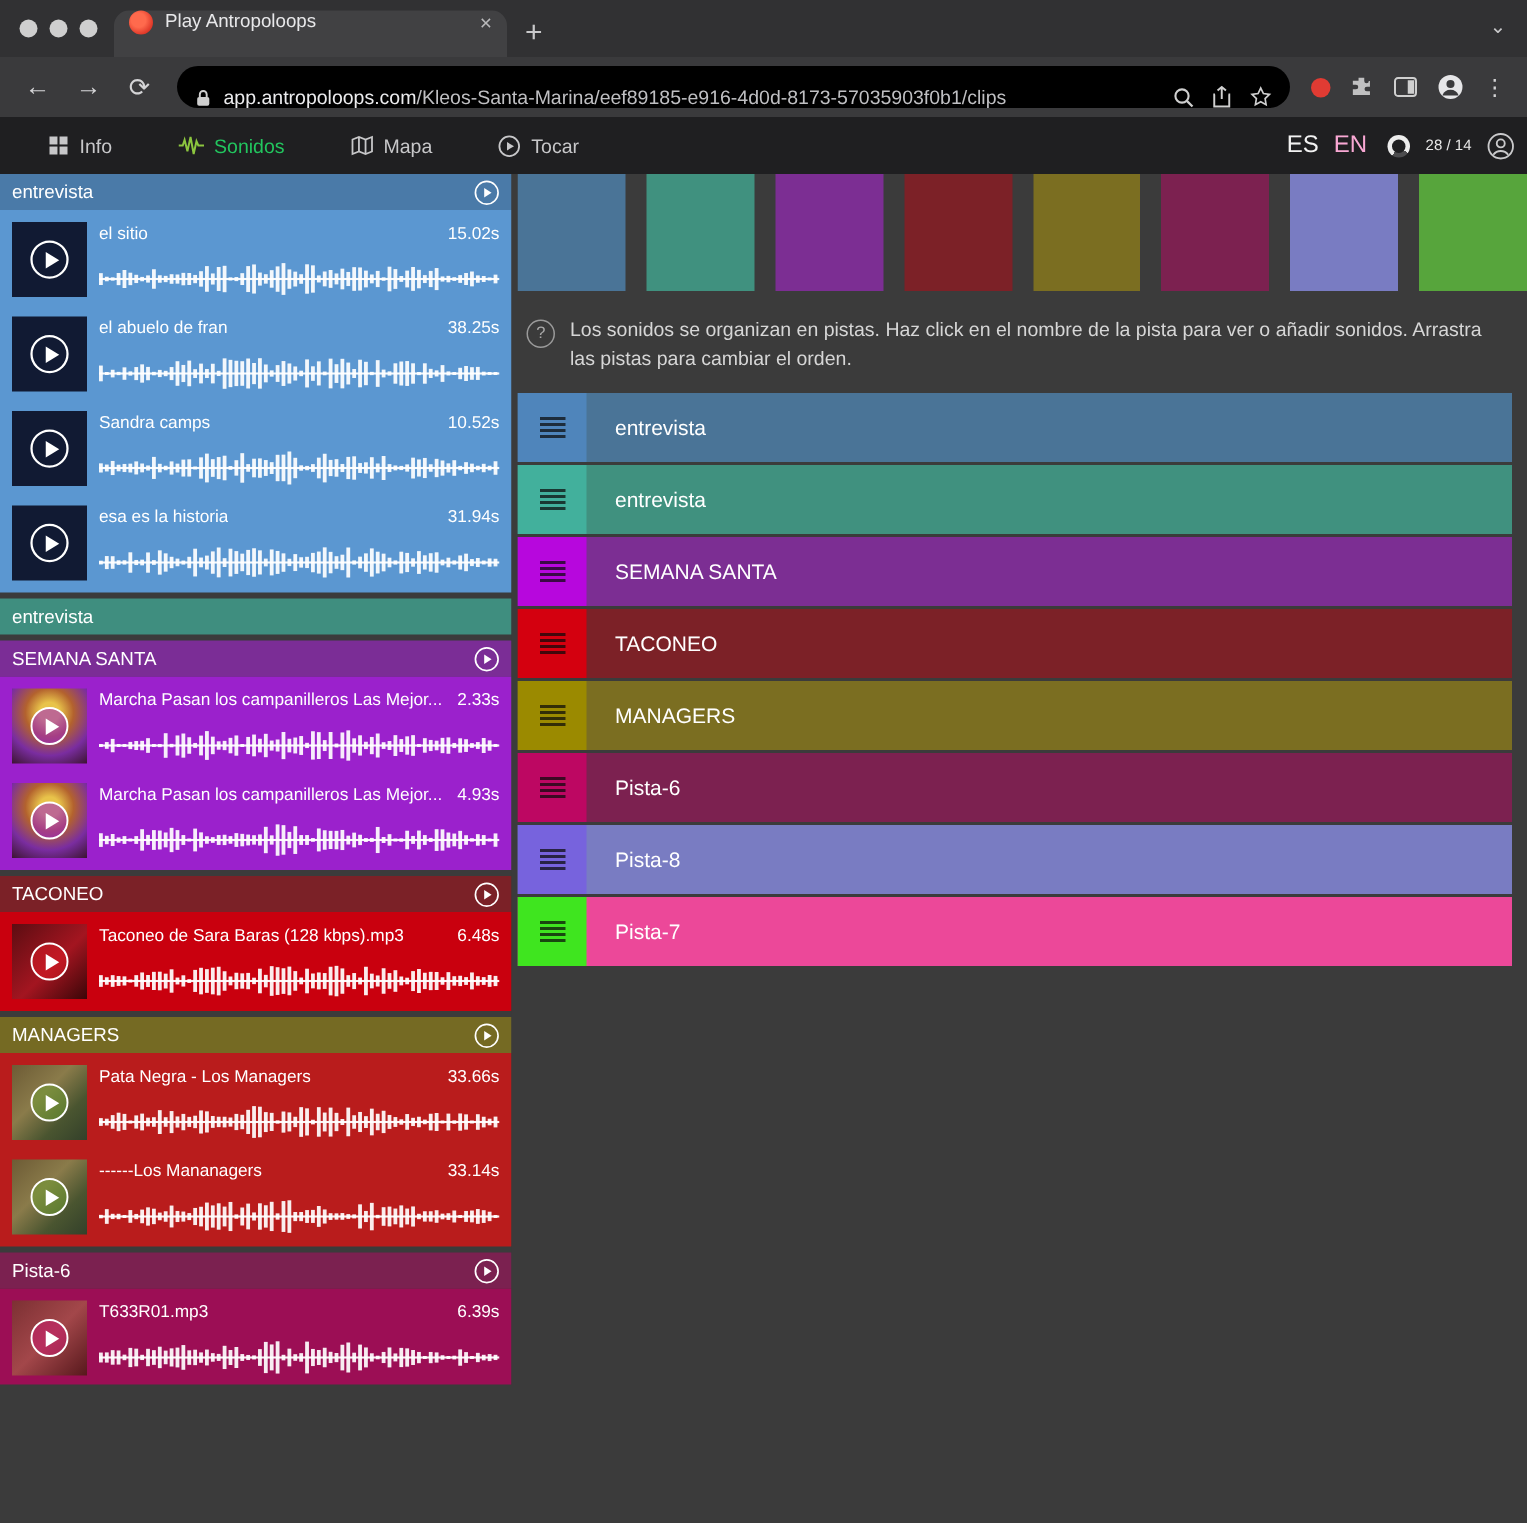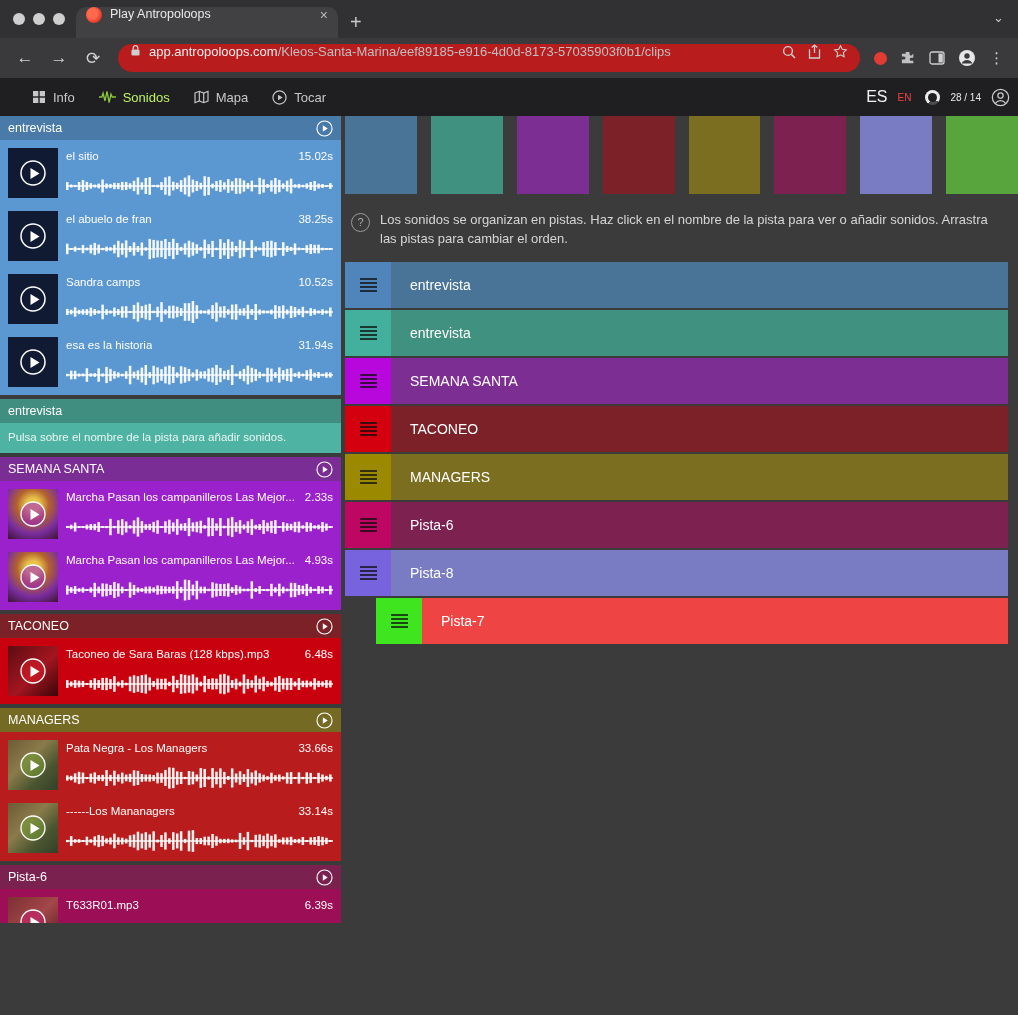--- a/index.html
+++ b/index.html
@@ -14,47 +14,47 @@
   .tab{margin-left:76px;width:242px;height:31px;background:#414143;border-radius:10px 10px 0 0;
        display:flex;align-items:flex-start;padding:0 10px;gap:8px}
   .favicon{width:16px;height:16px;border-radius:50%;
            background:radial-gradient(circle at 40% 40%,#ff6a4d 0 35%,#e03a2a 70%,#b32318)}
   .tab-title{color:#e8e8ea;font-size:12.5px;flex:1;white-space:nowrap;overflow:hidden}
   .tab-close{color:#b9b9bb;font-size:14px;cursor:default}
   .newtab{color:#c9c9cb;font-size:20px;margin-left:12px;line-height:30px;height:31px}
   .tab-chevron{position:absolute;right:14px;top:10px;color:#c9c9cb;font-size:13px}
   .toolbar{height:40px;background:#3a3a3c;display:flex;align-items:center;padding:0 10px;gap:4px}
   .navbtn{color:#d4d4d6;font-size:17px;width:30px;text-align:center}
-  .omnibox{flex:1;height:28px;background:#b91c1c;border-radius:14px;display:flex;align-items:flex-start;
+  .omnibox{flex:1;height:28px;background:#000000;border-radius:14px;display:flex;align-items:flex-end;
            padding:0 12px;gap:8px;margin:0 6px}
   .url{font-size:13px;white-space:nowrap;overflow:hidden;flex:1}
   .url .dom{color:#ececee}.url .path{color:#bfbfc2}
   .boxicons{display:flex;align-items:center;gap:12px}
   .chromeicons{display:flex;align-items:center;gap:13px;padding:0 4px}
   .reddot{width:13px;height:13px;border-radius:50%;background:#e13b33}
   .kebab{color:#d2d2d4;font-size:15px;letter-spacing:0}
 
   
   .app-header{height:38px;background:#1f1f21;display:flex;align-items:center}
   .hero{width:345px;height:38px;flex:none;position:relative;overflow:hidden;
     background:
       linear-gradient(rgba(15,15,20,.30),rgba(15,15,20,.30)),
       linear-gradient(100deg,#4a5d3a 0 7%,#7d4a35 7% 14%,#5d6b57 14% 22%,#8a6a4a 22% 29%,
         #3f5230 29% 37%,#a04a38 37% 45%,#6b7a5a 45% 53%,#7a5a40 53% 61%,#b05a44 61% 68%,
         #44583a 68% 76%,#8a5a3f 76% 84%,#5a6b4a 84% 92%,#7a4a3a 92% 100%)}
   .crumbs{position:absolute;left:5px;top:50%;transform:translateY(-50%);display:flex;align-items:center;
           gap:6px;font-size:12.5px;color:#fff;text-shadow:0 1px 2px rgba(0,0,0,.85);white-space:nowrap}
   .crumb-project{background:rgba(10,10,12,.6);padding:2px 5px}
   .crumb-current{border:1px solid #e03a3a;padding:1px 4px}
-  .nav{display:flex;gap:24px;margin-left:32px;align-items:center}
+  .nav{display:flex;gap:44px;margin-left:32px;align-items:center}
   .nav-item{display:flex;align-items:center;gap:7px;font-size:13px;color:#c7c7c9}
-  .nav-item.active{color:#bef264}
+  .nav-item.active{color:#22c55e}
   .hdr-right{margin-left:auto;display:flex;align-items:center;gap:10px;padding-right:8px}
   .lang-on{color:#f2f2f2;font-size:16px}
-  .lang-off{color:#ef4444;font-size:10px}
+  .lang-off{color:#f9a8d4;font-size:16px}
   .ring{width:15px;height:15px;border-radius:50%;position:relative;margin-left:4px;
         background:conic-gradient(from 215deg,#ededed 0 272deg,#4c4c4e 272deg 360deg)}
   .ring::after{content:"";position:absolute;inset:3px;border-radius:50%;background:#1f1f21}
   .counter{color:#e8e8e8;font-size:10px}
 
   
   .app-body{display:flex;height:807px}
   .sidebar{width:341px;flex:none;display:flex;flex-direction:column;gap:4px;overflow:hidden;background:#3b3b3b}
   .track-header{height:24px;flex:none;display:flex;align-items:center;padding:0 8px;color:#fff;font-size:12.5px}
   .track-name{flex:1;white-space:nowrap;overflow:hidden}
@@ -581,21 +581,20 @@
               </div>
           </div>
         </div>
       </div>
     </section>
 
     <section>
       <div class="track-header" style="background: rgb(63, 142, 127);">
         <span class="track-name">entrevista</span>
       </div>
-      <div class="hint" style="background: rgb(79, 179, 163);">Pulsa sobre el nombre de la pista para añadir sonidos.</div>
     </section>
 
     <section>
       <div class="track-header" style="background: rgb(123, 45, 150);">
         <span class="track-name">SEMANA SANTA</span>
         <span>
           <svg width="17" height="17" viewBox="0 0 18 18">
               <circle cx="9" cy="9" r="8" fill="none" stroke="#fff" stroke-width="1.2"></circle>
               <path d="M7.2 5.6l5.2 3.4-5.2 3.4z" fill="#fff"></path>
             </svg>
@@ -1253,21 +1252,21 @@
             <span class="grip"></span>
           </div>
         <span class="row-label">Pista-6</span>
       </div>
       <div class="row" style="background: rgb(121, 124, 194);">
         <div class="handle" style="background: rgb(119, 99, 221);">
             <span class="grip"></span>
           </div>
         <span class="row-label">Pista-8</span>
       </div>
-      <div class="row" style="background: #ef4444; margin-left: 31px;">
+      <div class="row" style="background: #ec4899;">
         <div class="handle" style="background: rgb(63, 229, 31);">
             <span class="grip"></span>
           </div>
         <span class="row-label">Pista-7</span>
       </div>
     </div>
   </main>
 </div>
 
 </body></html>

